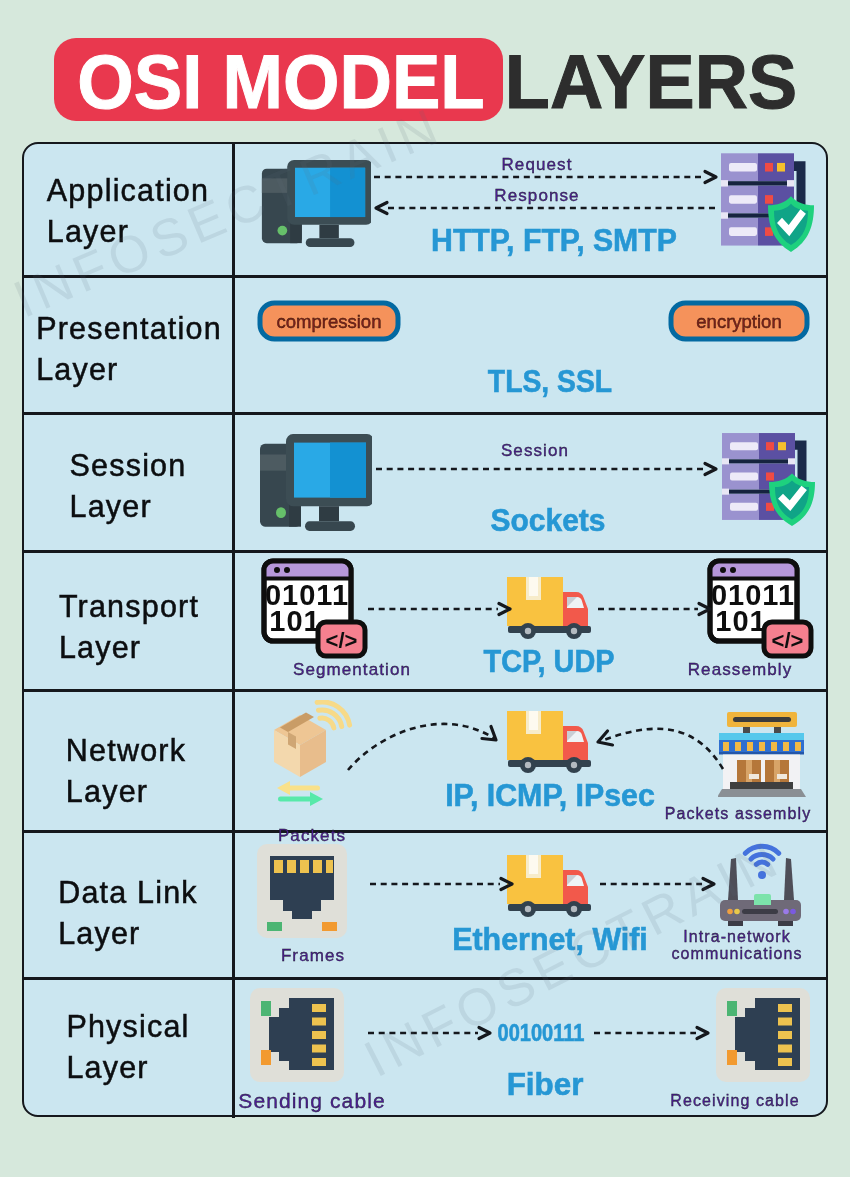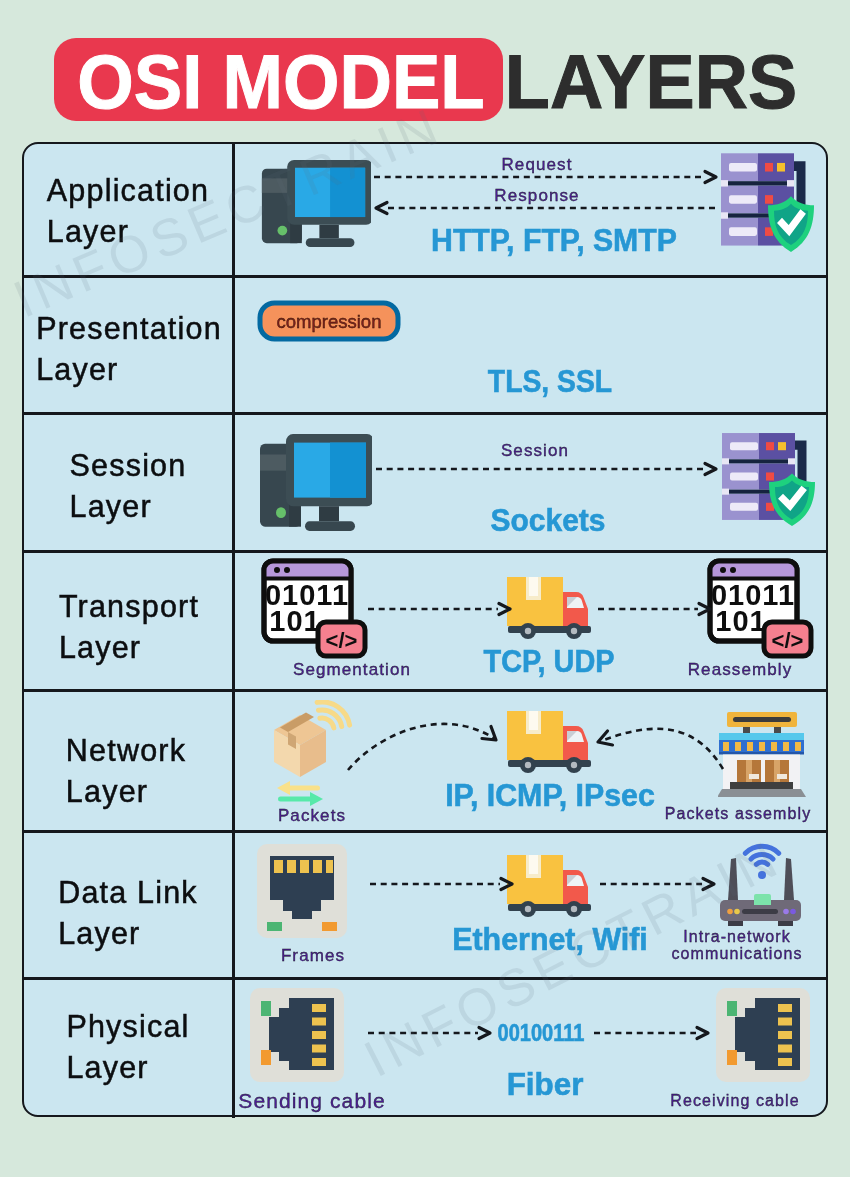--- a/index.html
+++ b/index.html
@@ -33,30 +33,31 @@
   <div class="ctr layer" style="left:129px;top:627px">Transport<br>Layer</div>
   <div class="ctr layer" style="left:126px;top:771px">Network<br>Layer</div>
   <div class="ctr layer" style="left:128px;top:913px">Data Link<br>Layer</div>
   <div class="ctr layer" style="left:128px;top:1047px">Physical<br>Layer</div>
 
   <div class="ctr lbl" style="left:537px;top:165px">Request</div>
   <div class="ctr lbl" style="left:537px;top:196px">Response</div>
   <div class="ctr blue" style="left:554px;top:240px;transform:translate(-50%,-50%) scaleX(0.945)">HTTP, FTP, SMTP</div>
 
   <div class="pill" style="left:329px;top:321px;width:133px;height:31px">compression</div>
+  <div class="pill" style="left:739px;top:321px;width:131px;height:31px">encryption</div>
   <div class="ctr blue" style="left:550px;top:381px;transform:translate(-50%,-50%) scaleX(0.885)">TLS, SSL</div>
 
   <div class="ctr lbl" style="left:535px;top:451px">Session</div>
   <div class="ctr blue" style="left:548px;top:520px;transform:translate(-50%,-50%) scaleX(0.937)">Sockets</div>
 
   <div class="ctr lbl" style="left:352px;top:670px">Segmentation</div>
   <div class="ctr blue" style="left:549px;top:661px;transform:translate(-50%,-50%) scaleX(0.902)">TCP, UDP</div>
   <div class="ctr lbl" style="left:740px;top:670px">Reassembly</div>
 
-  <div class="ctr lbl" style="left:312px;top:816px">Packets</div>
+  <div class="ctr lbl" style="left:312px;top:836px">Packets</div>
   <div class="ctr blue" style="left:550px;top:795px;transform:translate(-50%,-50%) scaleX(0.948)">IP, ICMP, IPsec</div>
   <div class="ctr lbl" style="left:738px;top:814px;font-size:16px">Packets assembly</div>
 
   <div class="ctr lbl" style="left:313px;top:956px">Frames</div>
   <div class="ctr blue" style="left:550px;top:939px;transform:translate(-50%,-50%) scaleX(0.95)">Ethernet, Wifi</div>
   <div class="ctr lbl" style="left:737px;top:937px;font-size:16px">Intra-network</div>
   <div class="ctr lbl" style="left:737px;top:954px;font-size:16px">communications</div>
 
   <div class="ctr lbl" style="left:312px;top:1101px;font-size:21px">Sending cable</div>
   <div class="ctr blue" style="left:541px;top:1033px;font-size:23px;transform:translate(-50%,-50%) scaleX(0.87)">00100111</div>

